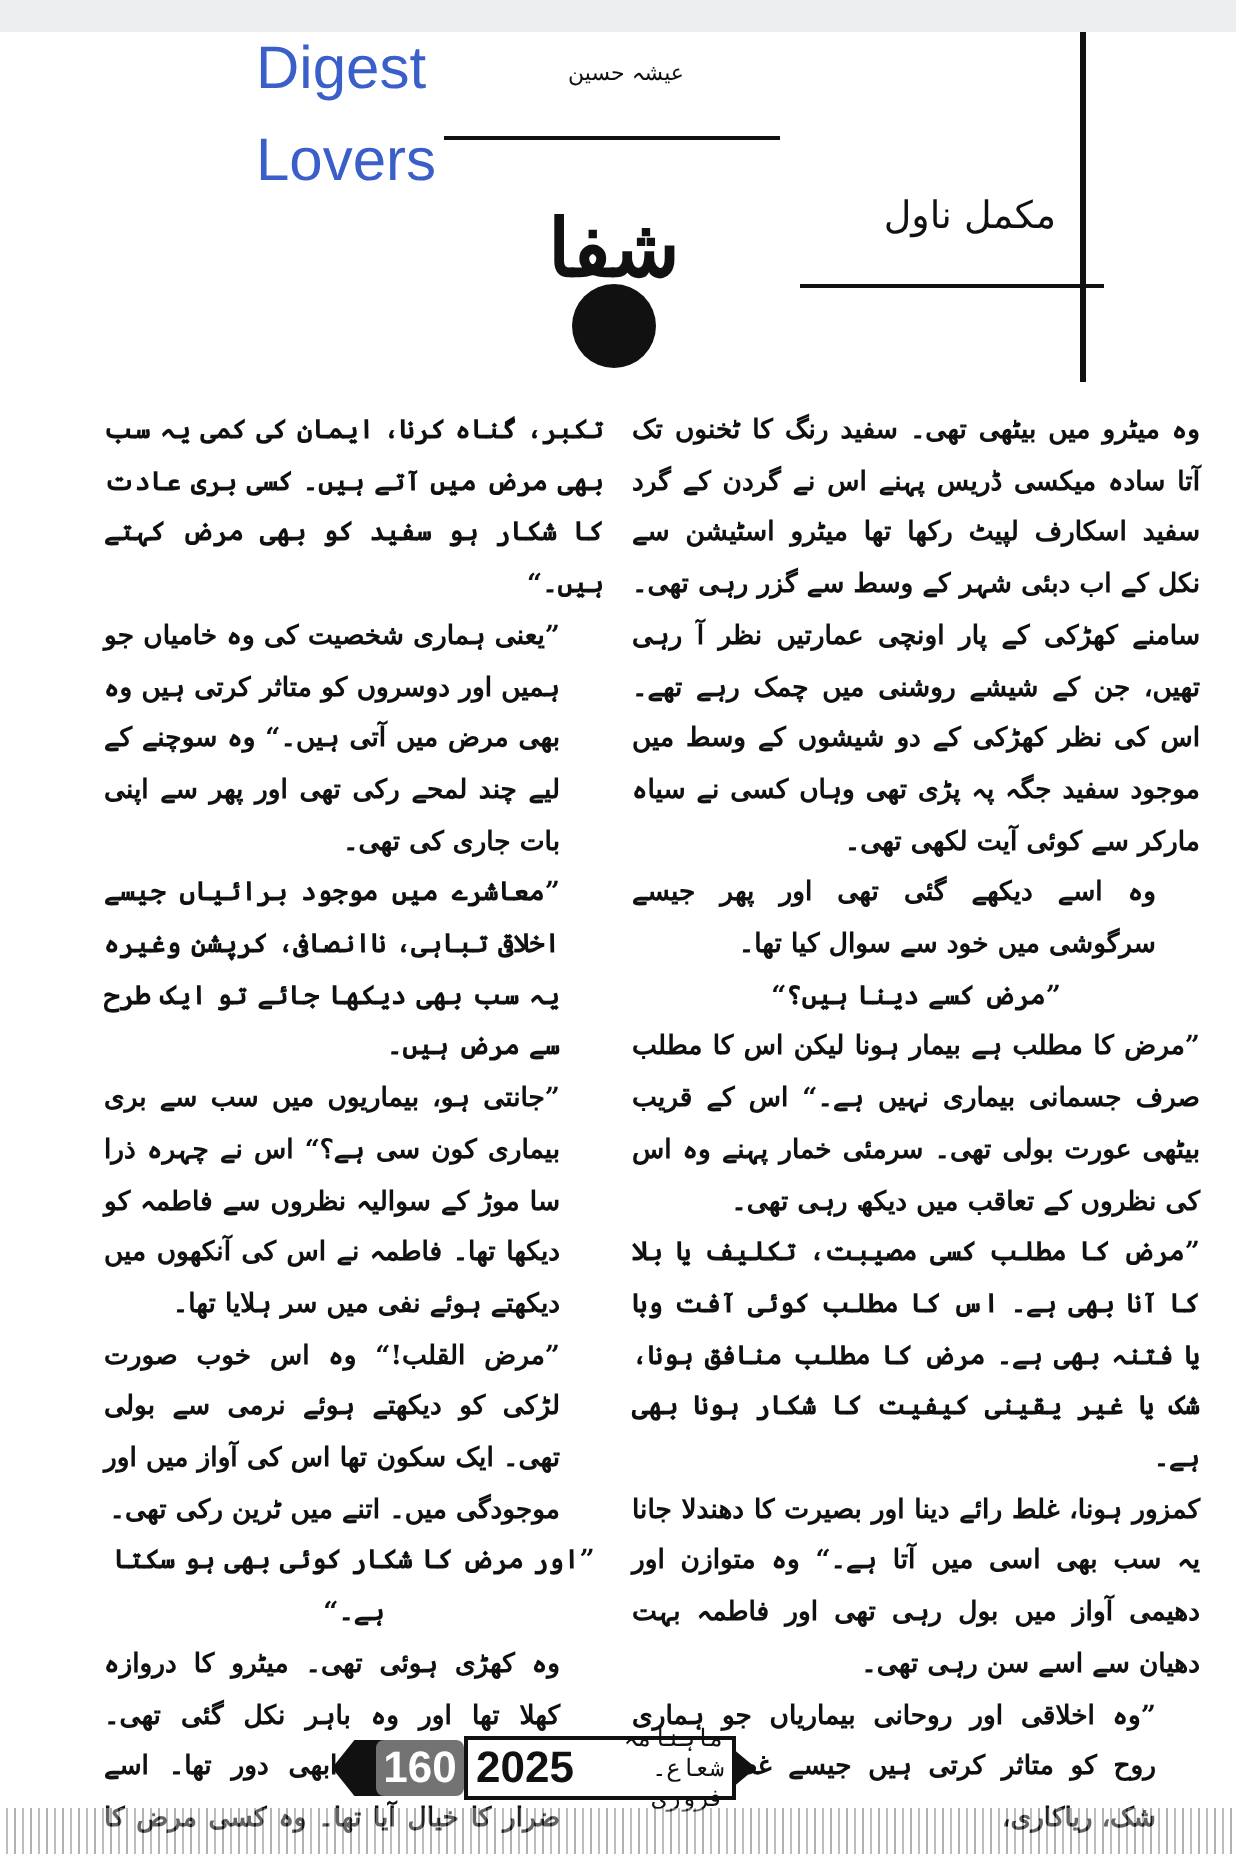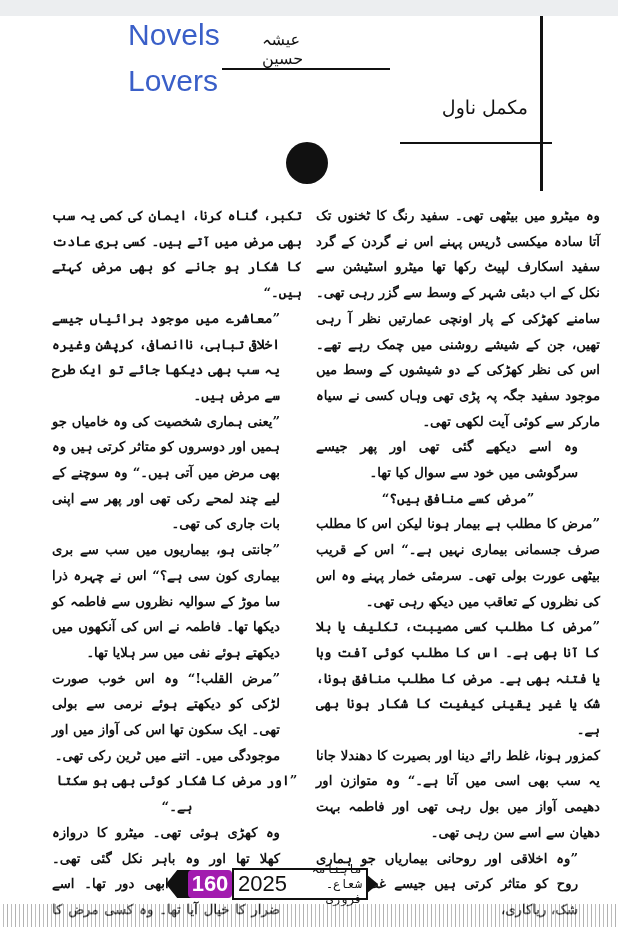--- a/index.html
+++ b/index.html
@@ -8,82 +8,83 @@
 
   .status-strip { position: absolute; left: 0; top: 0; width: 618px; height: 16px; background: #eceef0; }
 
   
   .watermark { position: absolute; left: 128px; top: 12px; font-family: "Liberation Sans", sans-serif; font-size: 30px; line-height: 45.5px; color: #3a5fc8; z-index: 5; }
   .watermark div { white-space: nowrap; }
   .hearts { display: inline-flex; gap: 2px; margin-left: 8px; vertical-align: -3px; }
   .heart { width: 34px; height: 30px; }
 
   
-  .author { position: absolute; left: 262px; top: 30px; width: 80px; height: 26px; font-family: "DejaVu Serif", serif; font-size: 16px; direction: rtl; text-align: left; }
+  .author { position: absolute; left: 262px; top: 30px; width: 80px; height: 26px; font-family: "DejaVu Serif", serif; font-size: 11px; direction: rtl; text-align: right; }
   .title-rule { position: absolute; left: 222px; top: 68px; width: 168px; height: 2px; background: #111; }
   .title-art { position: absolute; left: 268px; top: 80px; width: 80px; height: 110px; }
   .title-art .glyph { position: absolute; left: 6px; top: 0; font-family: "DejaVu Serif", serif; font-size: 40px; font-weight: bold; direction: rtl; line-height: 90px; }
   .title-art .ball { position: absolute; left: 18px; top: 62px; width: 42px; height: 42px; border-radius: 50%; background: #111; }
 
   .kind-label { position: absolute; left: 432px; top: 96px; width: 96px; font-family: "DejaVu Serif", serif; font-size: 19px; direction: rtl; }
   .kind-rule { position: absolute; left: 400px; top: 142px; width: 152px; height: 2px; background: #111; }
   .vrule { position: absolute; left: 540px; top: 16px; width: 3px; height: 175px; background: #111; }
 
   
   .col { position: absolute; direction: rtl; text-align: justify; font-family: "DejaVu Serif", serif; font-size: 13.2px; line-height: 25.7px; font-weight: bold; }
   .col-right { left: 316px; top: 203px; width: 284px; }
   .col-left { left: 52px; top: 203px; width: 250px; }
   .col p { margin: 0; }
   .col .indent { padding-right: 22px; }
   .col .center { text-align: center; }
 
   
   .footer-banner { position: absolute; left: 166px; top: 868px; width: 208px; height: 32px; }
   .footer-banner .cap-left { position: absolute; left: 0; top: 2px; width: 28px; height: 28px; background: #111; clip-path: polygon(0 50%, 40% 0, 100% 0, 100% 100%, 40% 100%); }
-  .footer-banner .dark { position: absolute; left: 22px; top: 2px; width: 44px; height: 28px; background: #a21caf; color: #fff; font-family: "Liberation Sans", sans-serif; font-weight: bold; font-size: 22px; line-height: 28px; text-align: center; border-radius: 4px; }
+  .footer-banner .dark { position: absolute; left: 22px; top: 2px; width: 44px; height: 28px; background: #737373; color: #fff; font-family: "Liberation Sans", sans-serif; font-weight: bold; font-size: 22px; line-height: 28px; text-align: center; border-radius: 4px; }
   .footer-banner .light { position: absolute; left: 66px; top: 0; width: 136px; height: 32px; border: 2px solid #111; background: #fff; display: flex; align-items: center; justify-content: space-between; padding: 0 4px; }
-  .footer-banner .year { font-family: "Liberation Sans", sans-serif; font-weight: normal; font-size: 22px; }
+  .footer-banner .year { font-family: "Liberation Sans", sans-serif; font-weight: bold; font-size: 22px; }
   .footer-banner .mag { font-family: Liberation Mono, monospace; font-size: 12px; direction: rtl; }
   .footer-banner .cap-right { position: absolute; left: 200px; top: 6px; width: 12px; height: 20px; background: #111; clip-path: polygon(0 0, 100% 50%, 0 100%); }
 
   .noise { position: absolute; left: 0; top: 904px; width: 618px; height: 23px; background: repeating-linear-gradient(90deg, #fff 0 3px, #444 3px 4px, #fff 4px 7px, #222 7px 8px); opacity: 0.35; }
 </style>
 </head>
 <body>
 
 <div class="status-strip"></div>
 
 <div class="watermark">
-  <div>Novels</div>
+  <div>Digest</div>
   <div>Lovers</div>
 </div>
 
 <div class="author">عیشہ حسین</div>
 <div class="title-rule"></div>
 <div class="title-art">
   <div class="ball"></div>
+  <div class="glyph">شفا</div>
 </div>
 <div class="kind-label">مکمل ناول</div>
 <div class="kind-rule"></div>
 <div class="vrule"></div>
 
 <div class="col col-right">
   <p>وہ میٹرو میں بیٹھی تھی۔ سفید رنگ کا ٹخنوں تک آتا سادہ میکسی ڈریس پہنے اس نے گردن کے گرد سفید اسکارف لپیٹ رکھا تھا میٹرو اسٹیشن سے نکل کے اب دبئی شہر کے وسط سے گزر رہی تھی۔ سامنے کھڑکی کے پار اونچی عمارتیں نظر آ رہی تھیں، جن کے شیشے روشنی میں چمک رہے تھے۔ اس کی نظر کھڑکی کے دو شیشوں کے وسط میں موجود سفید جگہ پہ پڑی تھی وہاں کسی نے سیاہ مارکر سے کوئی آیت لکھی تھی۔</p>
   <p class="indent">وہ اسے دیکھے گئی تھی اور پھر جیسے سرگوشی میں خود سے سوال کیا تھا۔</p>
-  <p class="center">”مرض کسے منافق ہیں؟“</p>
+  <p class="center">”مرض کسے دینا ہیں؟“</p>
   <p>”مرض کا مطلب ہے بیمار ہونا لیکن اس کا مطلب صرف جسمانی بیماری نہیں ہے۔“ اس کے قریب بیٹھی عورت بولی تھی۔ سرمئی خمار پہنے وہ اس کی نظروں کے تعاقب میں دیکھ رہی تھی۔</p>
   <p>”مرض کا مطلب کسی مصیبت، تکلیف یا بلا کا آنا بھی ہے۔ اس کا مطلب کوئی آفت وبا یا فتنہ بھی ہے۔ مرض کا مطلب منافق ہونا، شک یا غیر یقینی کیفیت کا شکار ہونا بھی ہے۔</p>
   <p>کمزور ہونا، غلط رائے دینا اور بصیرت کا دھندلا جانا یہ سب بھی اسی میں آتا ہے۔“ وہ متوازن اور دھیمی آواز میں بول رہی تھی اور فاطمہ بہت دھیان سے اسے سن رہی تھی۔</p>
   <p class="indent">”وہ اخلاقی اور روحانی بیماریاں جو ہماری روح کو متاثر کرتی ہیں جیسے غصہ، حسد، شک، ریاکاری،</p>
 </div>
 
 <div class="col col-left">
-  <p>تکبر، گناہ کرنا، ایمان کی کمی یہ سب بھی مرض میں آتے ہیں۔ کسی بری عادت کا شکار ہو جانے کو بھی مرض کہتے ہیں۔“</p>
+  <p>تکبر، گناہ کرنا، ایمان کی کمی یہ سب بھی مرض میں آتے ہیں۔ کسی بری عادت کا شکار ہو سفید کو بھی مرض کہتے ہیں۔“</p>
+  <p class="indent">”یعنی ہماری شخصیت کی وہ خامیاں جو ہمیں اور دوسروں کو متاثر کرتی ہیں وہ بھی مرض میں آتی ہیں۔“ وہ سوچنے کے لیے چند لمحے رکی تھی اور پھر سے اپنی بات جاری کی تھی۔</p>
   <p class="indent">”معاشرے میں موجود برائیاں جیسے اخلاقی تباہی، ناانصافی، کرپشن وغیرہ یہ سب بھی دیکھا جائے تو ایک طرح سے مرض ہیں۔</p>
-  <p class="indent">”یعنی ہماری شخصیت کی وہ خامیاں جو ہمیں اور دوسروں کو متاثر کرتی ہیں وہ بھی مرض میں آتی ہیں۔“ وہ سوچنے کے لیے چند لمحے رکی تھی اور پھر سے اپنی بات جاری کی تھی۔</p>
   <p class="indent">”جانتی ہو، بیماریوں میں سب سے بری بیماری کون سی ہے؟“ اس نے چہرہ ذرا سا موڑ کے سوالیہ نظروں سے فاطمہ کو دیکھا تھا۔ فاطمہ نے اس کی آنکھوں میں دیکھتے ہوئے نفی میں سر ہلایا تھا۔</p>
   <p class="indent">”مرض القلب!“ وہ اس خوب صورت لڑکی کو دیکھتے ہوئے نرمی سے بولی تھی۔ ایک سکون تھا اس کی آواز میں اور موجودگی میں۔ اتنے میں ٹرین رکی تھی۔</p>
   <p class="center">”اور مرض کا شکار کوئی بھی ہو سکتا ہے۔“</p>
   <p class="indent">وہ کھڑی ہوئی تھی۔ میٹرو کا دروازہ کھلا تھا اور وہ باہر نکل گئی تھی۔ فاطمہ کا اسٹاپ ابھی دور تھا۔ اسے ضرار کا خیال آیا تھا۔ وہ کسی مرض کا شکار ہو رہا تھا۔</p>
 
 </div>
 
 <div class="footer-banner">
   <div class="cap-left"></div>
   <div class="dark">160</div>

